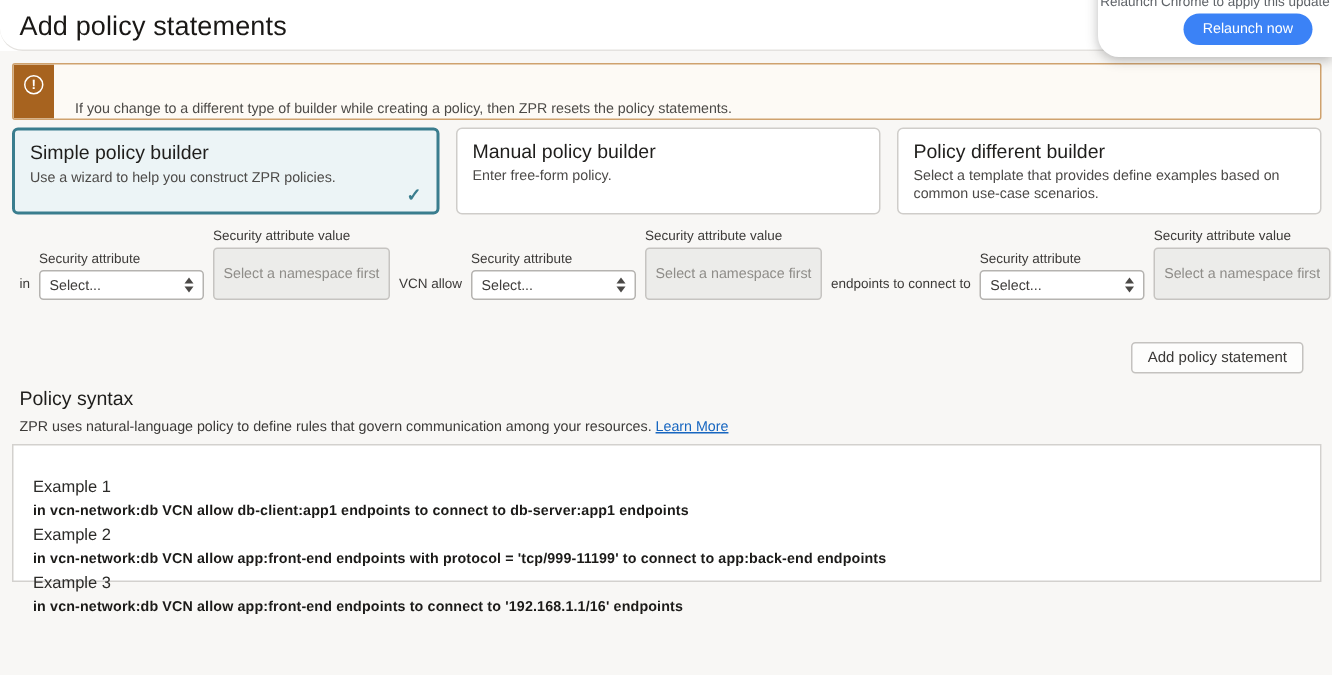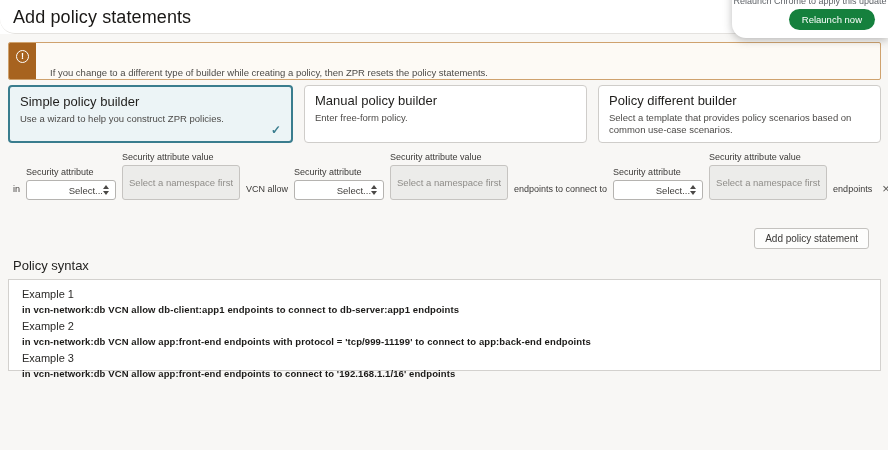--- a/index.html
+++ b/index.html
@@ -29,43 +29,43 @@
   .card { flex: 1; background: #fff; border: 1px solid #cfcdca; border-radius: 4px; height: 58px; padding: 7px 10px; position: relative; cursor: pointer; }
   .card.selected { border: 2px solid #3a7d8e; background: #ecf4f6; }
   .card-title { font-size: 13px; color: #1f1e1c; }
   .card-desc { font-size: 9.5px; color: #4c4a48; margin-top: 4px; line-height: 1.25; }
   .card-check { position: absolute; right: 10px; bottom: 4px; color: #3a7d8e; font-size: 12px; font-weight: bold; }
   
   .stmt-row { display: flex; align-items: flex-end; gap: 6px; margin: 9px 0 0 5px; }
   .stmt-text { font-size: 9px; color: #3c3a38; padding-bottom: 6px; white-space: nowrap; }
   .field { display: flex; flex-direction: column; gap: 3px; }
   .field-label { font-size: 9px; color: #3c3a38; white-space: nowrap; }
-  .select { width: 90px; height: 20px; background: #fff; border: 1px solid #b5b3b0; border-radius: 3px; display: flex; align-items: center; justify-content: flex-end; padding: 0 6px; cursor: pointer; }
+  .select { width: 110px; height: 20px; background: #fff; border: 1px solid #b5b3b0; border-radius: 3px; display: flex; align-items: center; justify-content: space-between; padding: 0 6px; cursor: pointer; }
   .select-value { font-size: 9.5px; color: #3f3d3b; }
   .chevrons { display: flex; flex-direction: column; gap: 2px; }
   .tri-up { width: 0; height: 0; border-left: 3px solid transparent; border-right: 3px solid transparent; border-bottom: 4px solid #4a4846; }
   .tri-down { width: 0; height: 0; border-left: 3px solid transparent; border-right: 3px solid transparent; border-top: 4px solid #4a4846; }
   .value-input { width: 118px; height: 35px; background: #ececea; border: 1px solid #c6c4c1; border-radius: 3px; font-size: 9.5px; color: #57554f; padding: 0 6px; font-family: "Liberation Sans", sans-serif; }
   .value-input::placeholder { color: #8f8d89; }
   .remove-x { font-size: 13px; color: #5c5a57; padding: 0 2px 5px 4px; cursor: pointer; line-height: 1; }
   
   .add-row { display: flex; justify-content: flex-end; margin: 13px 12px 0 0; }
   .btn-secondary { background: #fdfdfc; border: 1px solid #c4c2bf; border-radius: 3px; font-size: 10px; color: #3a3836; padding: 4px 10px; font-family: "Liberation Sans", sans-serif; cursor: pointer; margin-top: 15px; }
   
   .syntax-heading { font-size: 13px; color: #1f1e1c; margin: 9px 0 0 5px; }
   .syntax-desc { font-size: 9.5px; color: #3c3a38; margin: 6px 0 0 5px; }
   .syntax-desc a { color: #1766c0; text-decoration: underline; cursor: pointer; }
   .examples-box { background: #fff; border: 1px solid #d3d1ce; margin-top: 6px; height: 92px; padding: 7px 13px; }
   .example-label { font-size: 11px; color: #2b2a28; margin-top: 5px; }
-  .example-label:first-child { margin-top: 1px; }
+  .example-label:first-child { margin-top: 15px; }
   .example-stmt { font-size: 9.5px; font-weight: bold; color: #1b1a18; margin-top: 4px; letter-spacing: .1px; }
   
   .chrome-note { position: absolute; top: -14px; right: 0; width: 156px; height: 52px; background: #fff; border-radius: 0 0 0 14px; box-shadow: 0 2px 8px rgba(60,60,60,.35); z-index: 10; }
   .chrome-note-msg { position: absolute; top: 10px; left: 0; right: 0; text-align: center; font-size: 9px; color: #5f6368; white-space: nowrap; }
-  .chrome-note-btn { position: absolute; right: 13px; bottom: 8px; background: #15803d; color: #fff; border: none; border-radius: 11px; font-size: 9.5px; font-weight: 500; padding: 5px 13px; font-family: "Liberation Sans", sans-serif; cursor: pointer; }
+  .chrome-note-btn { position: absolute; right: 13px; bottom: 8px; background: #3b82f6; color: #fff; border: none; border-radius: 11px; font-size: 9.5px; font-weight: 500; padding: 5px 13px; font-family: "Liberation Sans", sans-serif; cursor: pointer; }
 </style>
 </head>
 <body>
 
 <div class="page-header">
   <h1>Add policy statements</h1>
 </div>
 
 <div class="content">
 
@@ -84,21 +84,21 @@
       <div class="card-title">Simple policy builder</div>
       <div class="card-desc">Use a wizard to help you construct ZPR policies.</div>
       <span class="card-check">✓</span>
     </div>
     <div class="card">
       <div class="card-title">Manual policy builder</div>
       <div class="card-desc">Enter free-form policy.</div>
     </div>
     <div class="card">
       <div class="card-title">Policy different builder</div>
-      <div class="card-desc">Select a template that provides policy scenarios based on common use-case scenarios.</div>
+      <div class="card-desc">Select a template that provides define examples based on common use-case scenarios.</div>
     </div>
   </div>
 
   <div class="stmt-row">
     <span class="stmt-text">in</span>
 
     <div class="field">
       <span class="field-label">Security attribute</span>
       <div class="select">
         <span class="select-value">Select...</span>
@@ -153,20 +153,24 @@
     <span class="stmt-text">endpoints</span>
 
     <span class="remove-x">×</span>
   </div>
 
   <div class="add-row">
     <button class="btn-secondary">Add policy statement</button>
   </div>
 
   <div class="syntax-heading">Policy syntax</div>
+  <div class="syntax-desc">
+    <span>ZPR uses natural-language policy to define rules that govern communication among your resources.</span>
+    <a>Learn More</a>
+  </div>
 
   <div class="examples-box">
     <div class="example-label">Example 1</div>
     <div class="example-stmt">in vcn-network:db VCN allow db-client:app1 endpoints to connect to db-server:app1 endpoints</div>
     <div class="example-label">Example 2</div>
     <div class="example-stmt">in vcn-network:db VCN allow app:front-end endpoints with protocol = 'tcp/999-11199' to connect to app:back-end endpoints</div>
     <div class="example-label">Example 3</div>
     <div class="example-stmt">in vcn-network:db VCN allow app:front-end endpoints to connect to '192.168.1.1/16' endpoints</div>
   </div>
 

